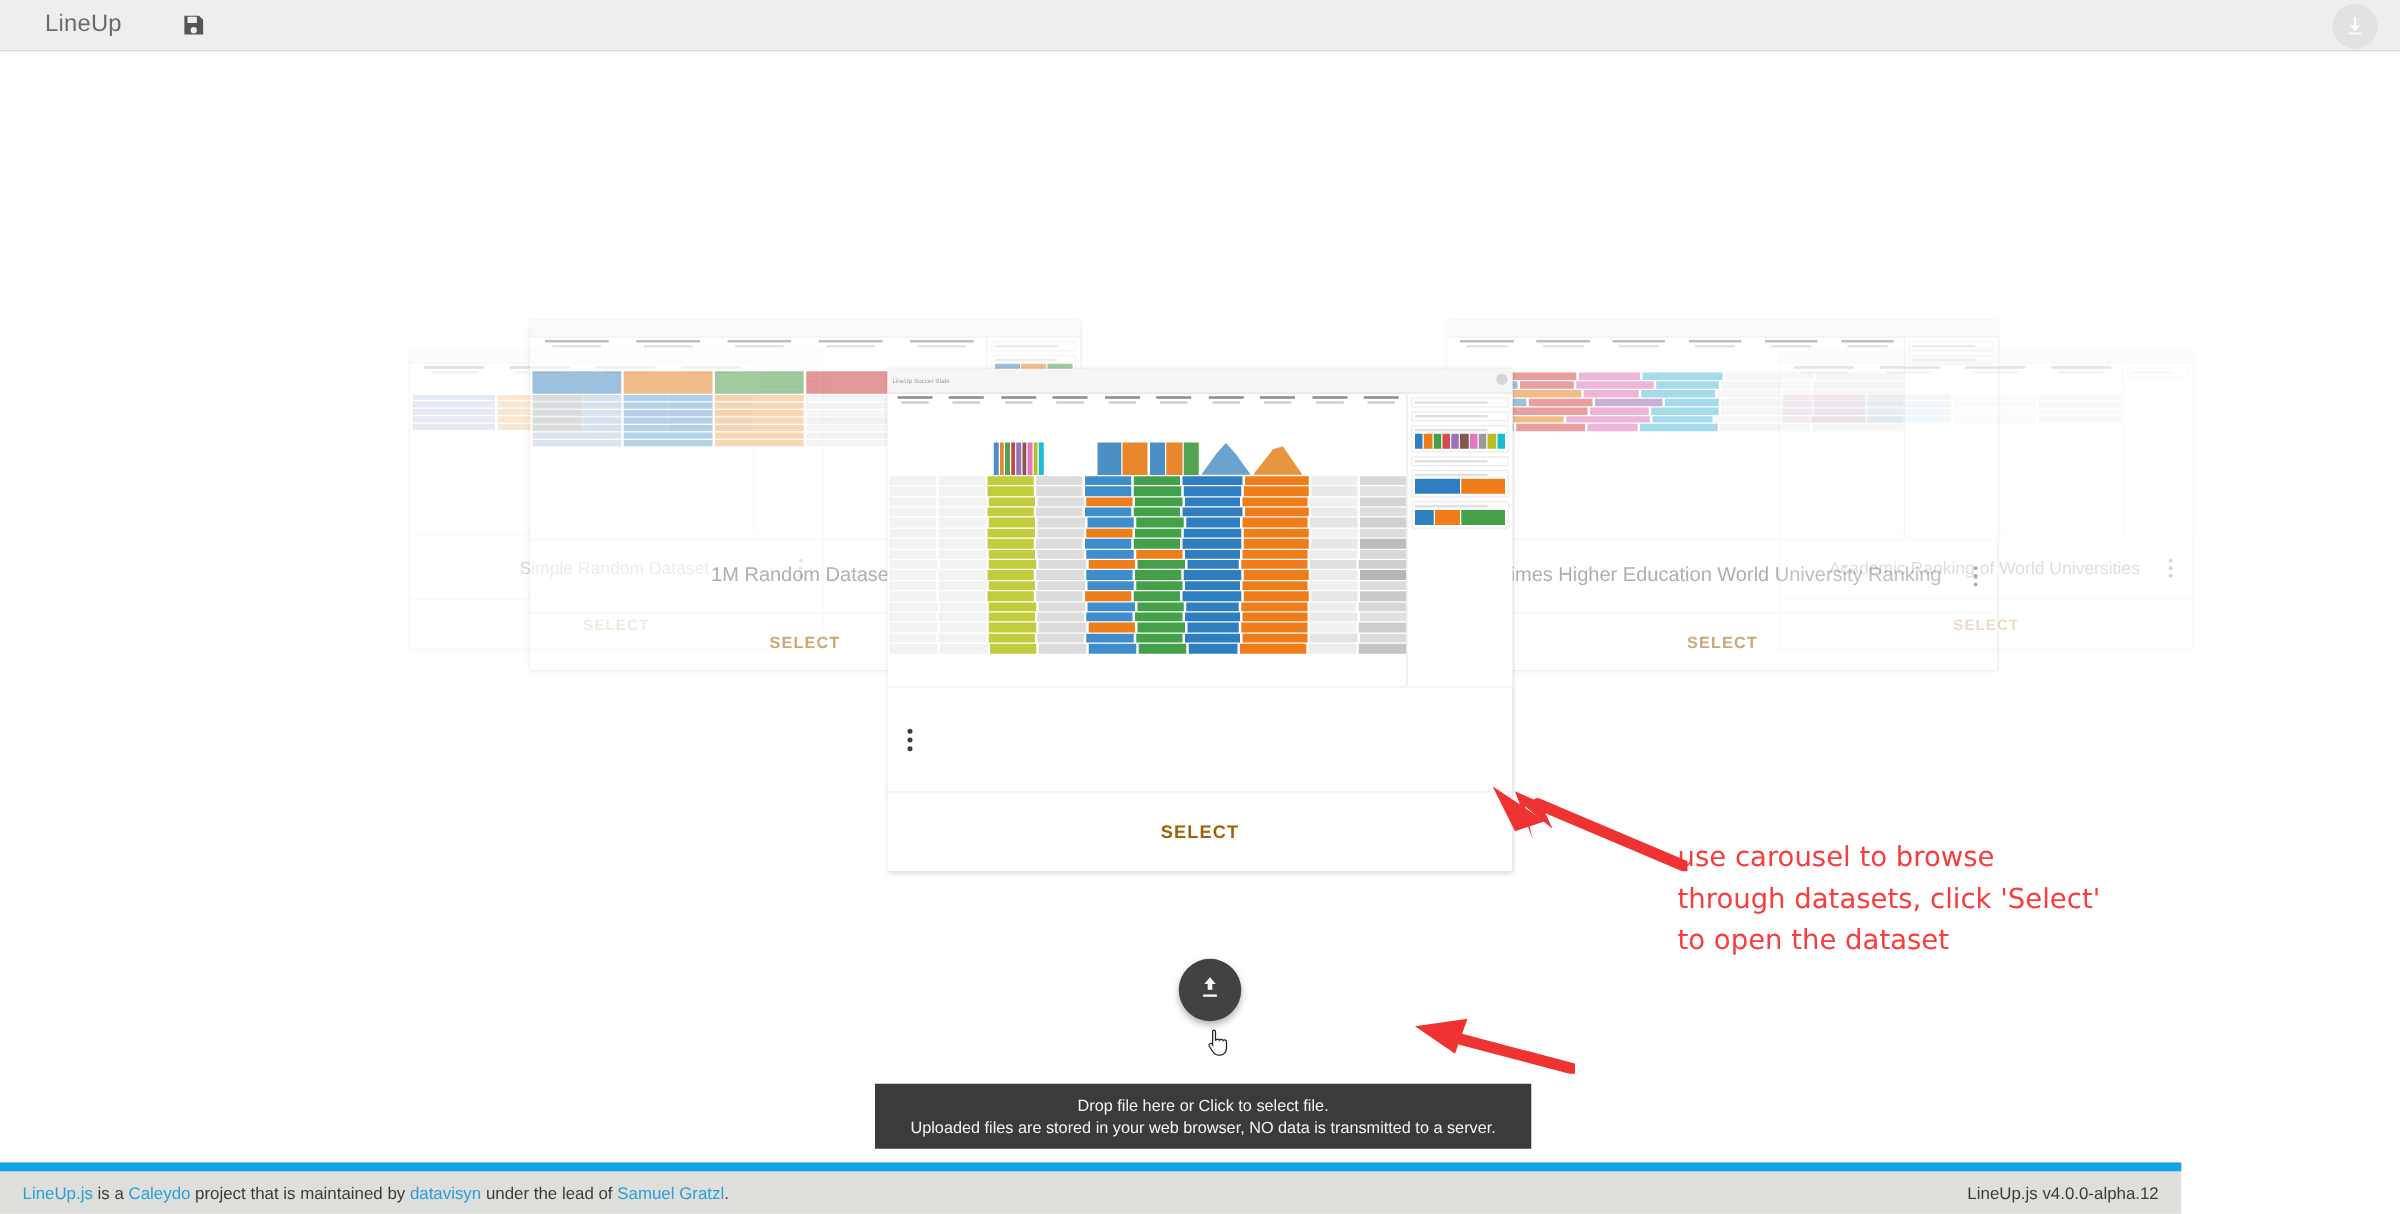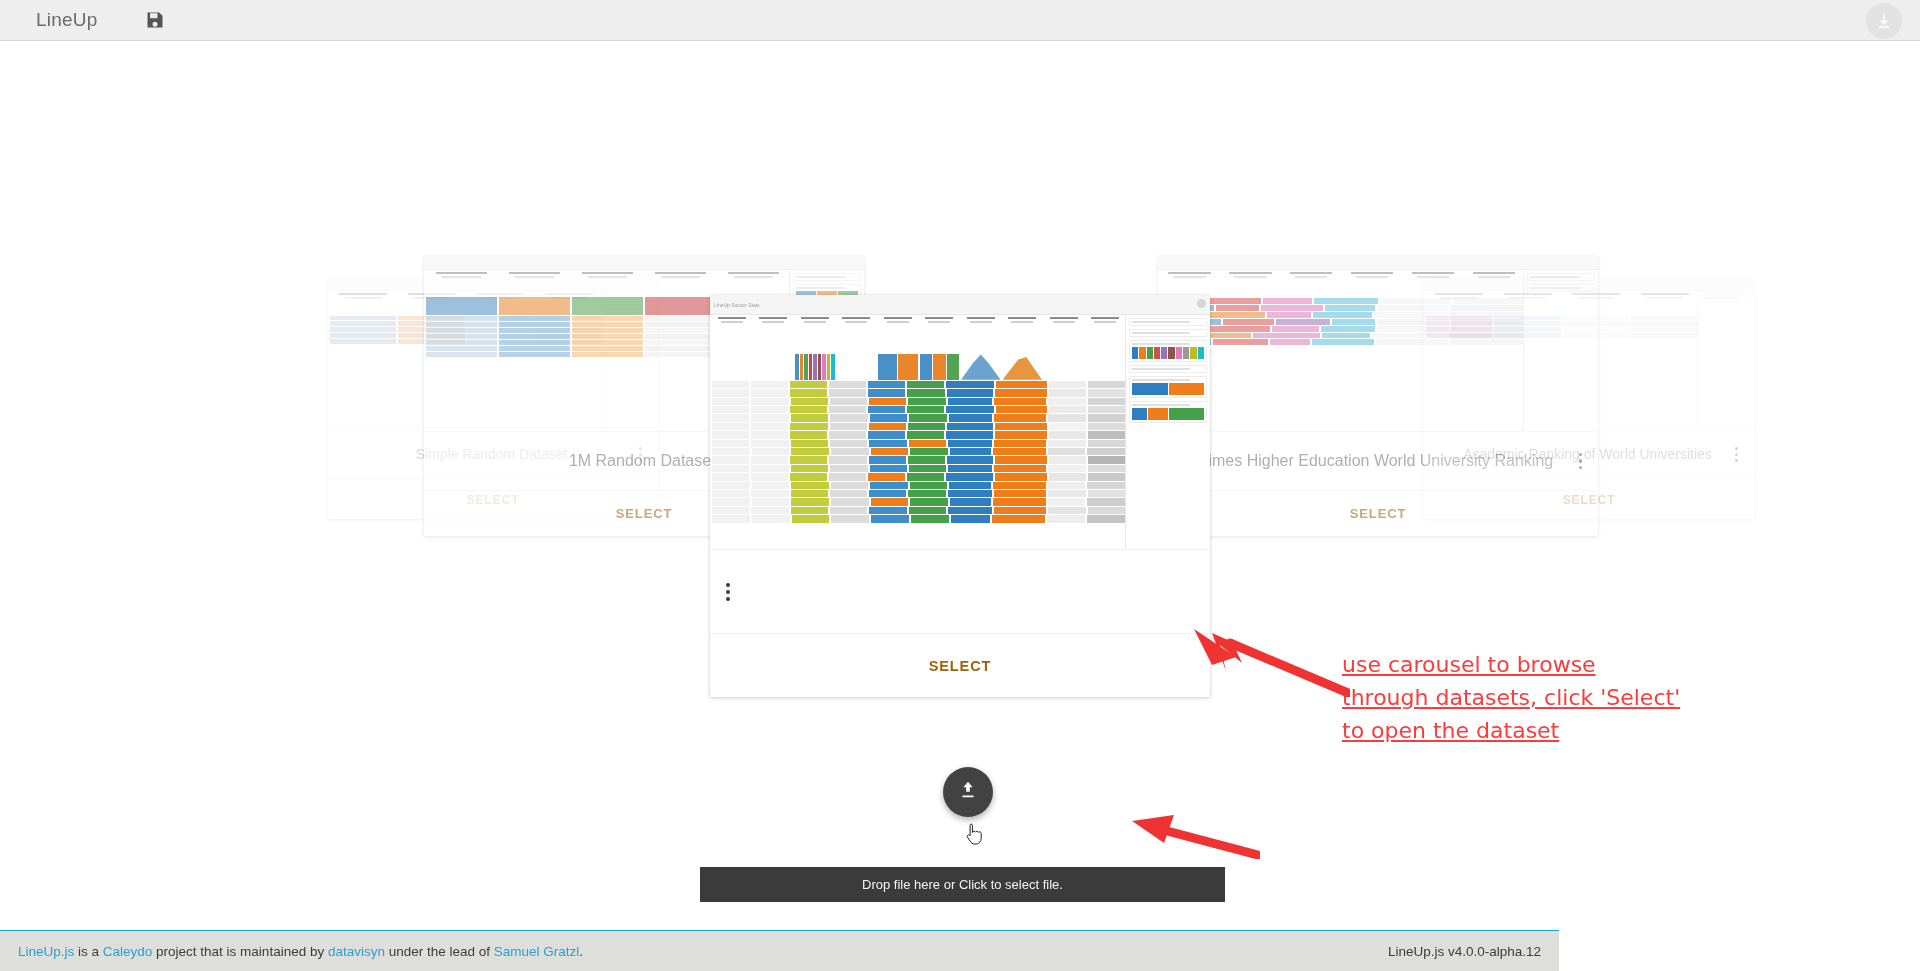--- a/index.html
+++ b/index.html
@@ -144,31 +144,31 @@
     font-size: 13px; line-height: 17px; text-align: center;
     padding: 9px 12px; z-index: 6;
   }
 
   
   .anno {
     position: absolute; color: #fa3c3c;
     font-size: 22px; line-height: 33px; white-space: pre-line;
     font-family: "DejaVu Sans", sans-serif;
   }
-  .anno.a1 { left: 1342px; top: 607px; text-decoration: underline; }
+  .anno.a1 { left: 1342px; top: 629px; }
   .anno.a2 { left: 1278px; top: 791px; }
   .arrow { position: absolute; z-index: 8; }
   .arrow.ar1 { left: 1190px; top: 586px; }
   .arrow.ar2 { left: 1130px; top: 772px; }
 
   
   .footer {
     position: absolute; left: 0; bottom: 0;
-    width: 1559px; height: 41px;
-    background: #dededb; border-top: 1px solid #0ea5e9;
+    width: 1745px; height: 41px;
+    background: #dededb; border-top: 7px solid #0ea5e9;
     display: flex; align-items: center; justify-content: space-between;
     padding: 0 18px; font-size: 13.5px; color: #3c3c3c;
   }
   .footer a { color: #2a9fd6; text-decoration: none; }
   .footer .version { color: #3c3c3c; }
 </style>
 </head>
 <body>
 
 <div class="header">
@@ -920,20 +920,21 @@
     </span>
   </div>
   <span class="cursor">
     <svg width="18" height="22" viewBox="0 0 18 22">
       <path d="M5 1c.8 0 1.4.6 1.4 1.4v7.1c.4-.8 1-1.3 1.7-1.3.7 0 1.2.4 1.4 1 .3-.5.8-.8 1.4-.8.7 0 1.3.4 1.5 1 .3-.4.7-.6 1.2-.6.9 0 1.6.7 1.6 1.7v4.8c0 3-2 5.7-4.8 5.7H8.6c-2.2 0-3.4-1.1-4.6-3L1.4 14c-.4-.7-.2-1.6.5-2 .7-.4 1.5-.2 1.9.4l.3.5V2.4C4.1 1.6 4.7 1 5 1z" fill="#ffffff" stroke="#222" stroke-width="1"></path>
     </svg>
   </span>
 
   <div class="tooltip">
     <div>Drop file here or Click to select file.</div>
+    <div>Uploaded files are stored in your web browser, NO data is transmitted to a server.</div>
   </div>
 
   <span class="arrow ar1">
     <svg width="160" height="70" viewBox="0 0 160 70">
       <path d="M158 66 L42 14 L52 36 L30 18 L36 44 L22 6 Z" fill="#ef3333"></path>
       <path d="M40 16 L158 66" stroke="#ef3333" stroke-width="9" stroke-linecap="round"></path>
       <path d="M4 2 L46 30 L22 38 Z" fill="#ef3333"></path>
     </svg>
   </span>
   <div class="anno a1">use carousel to browse

